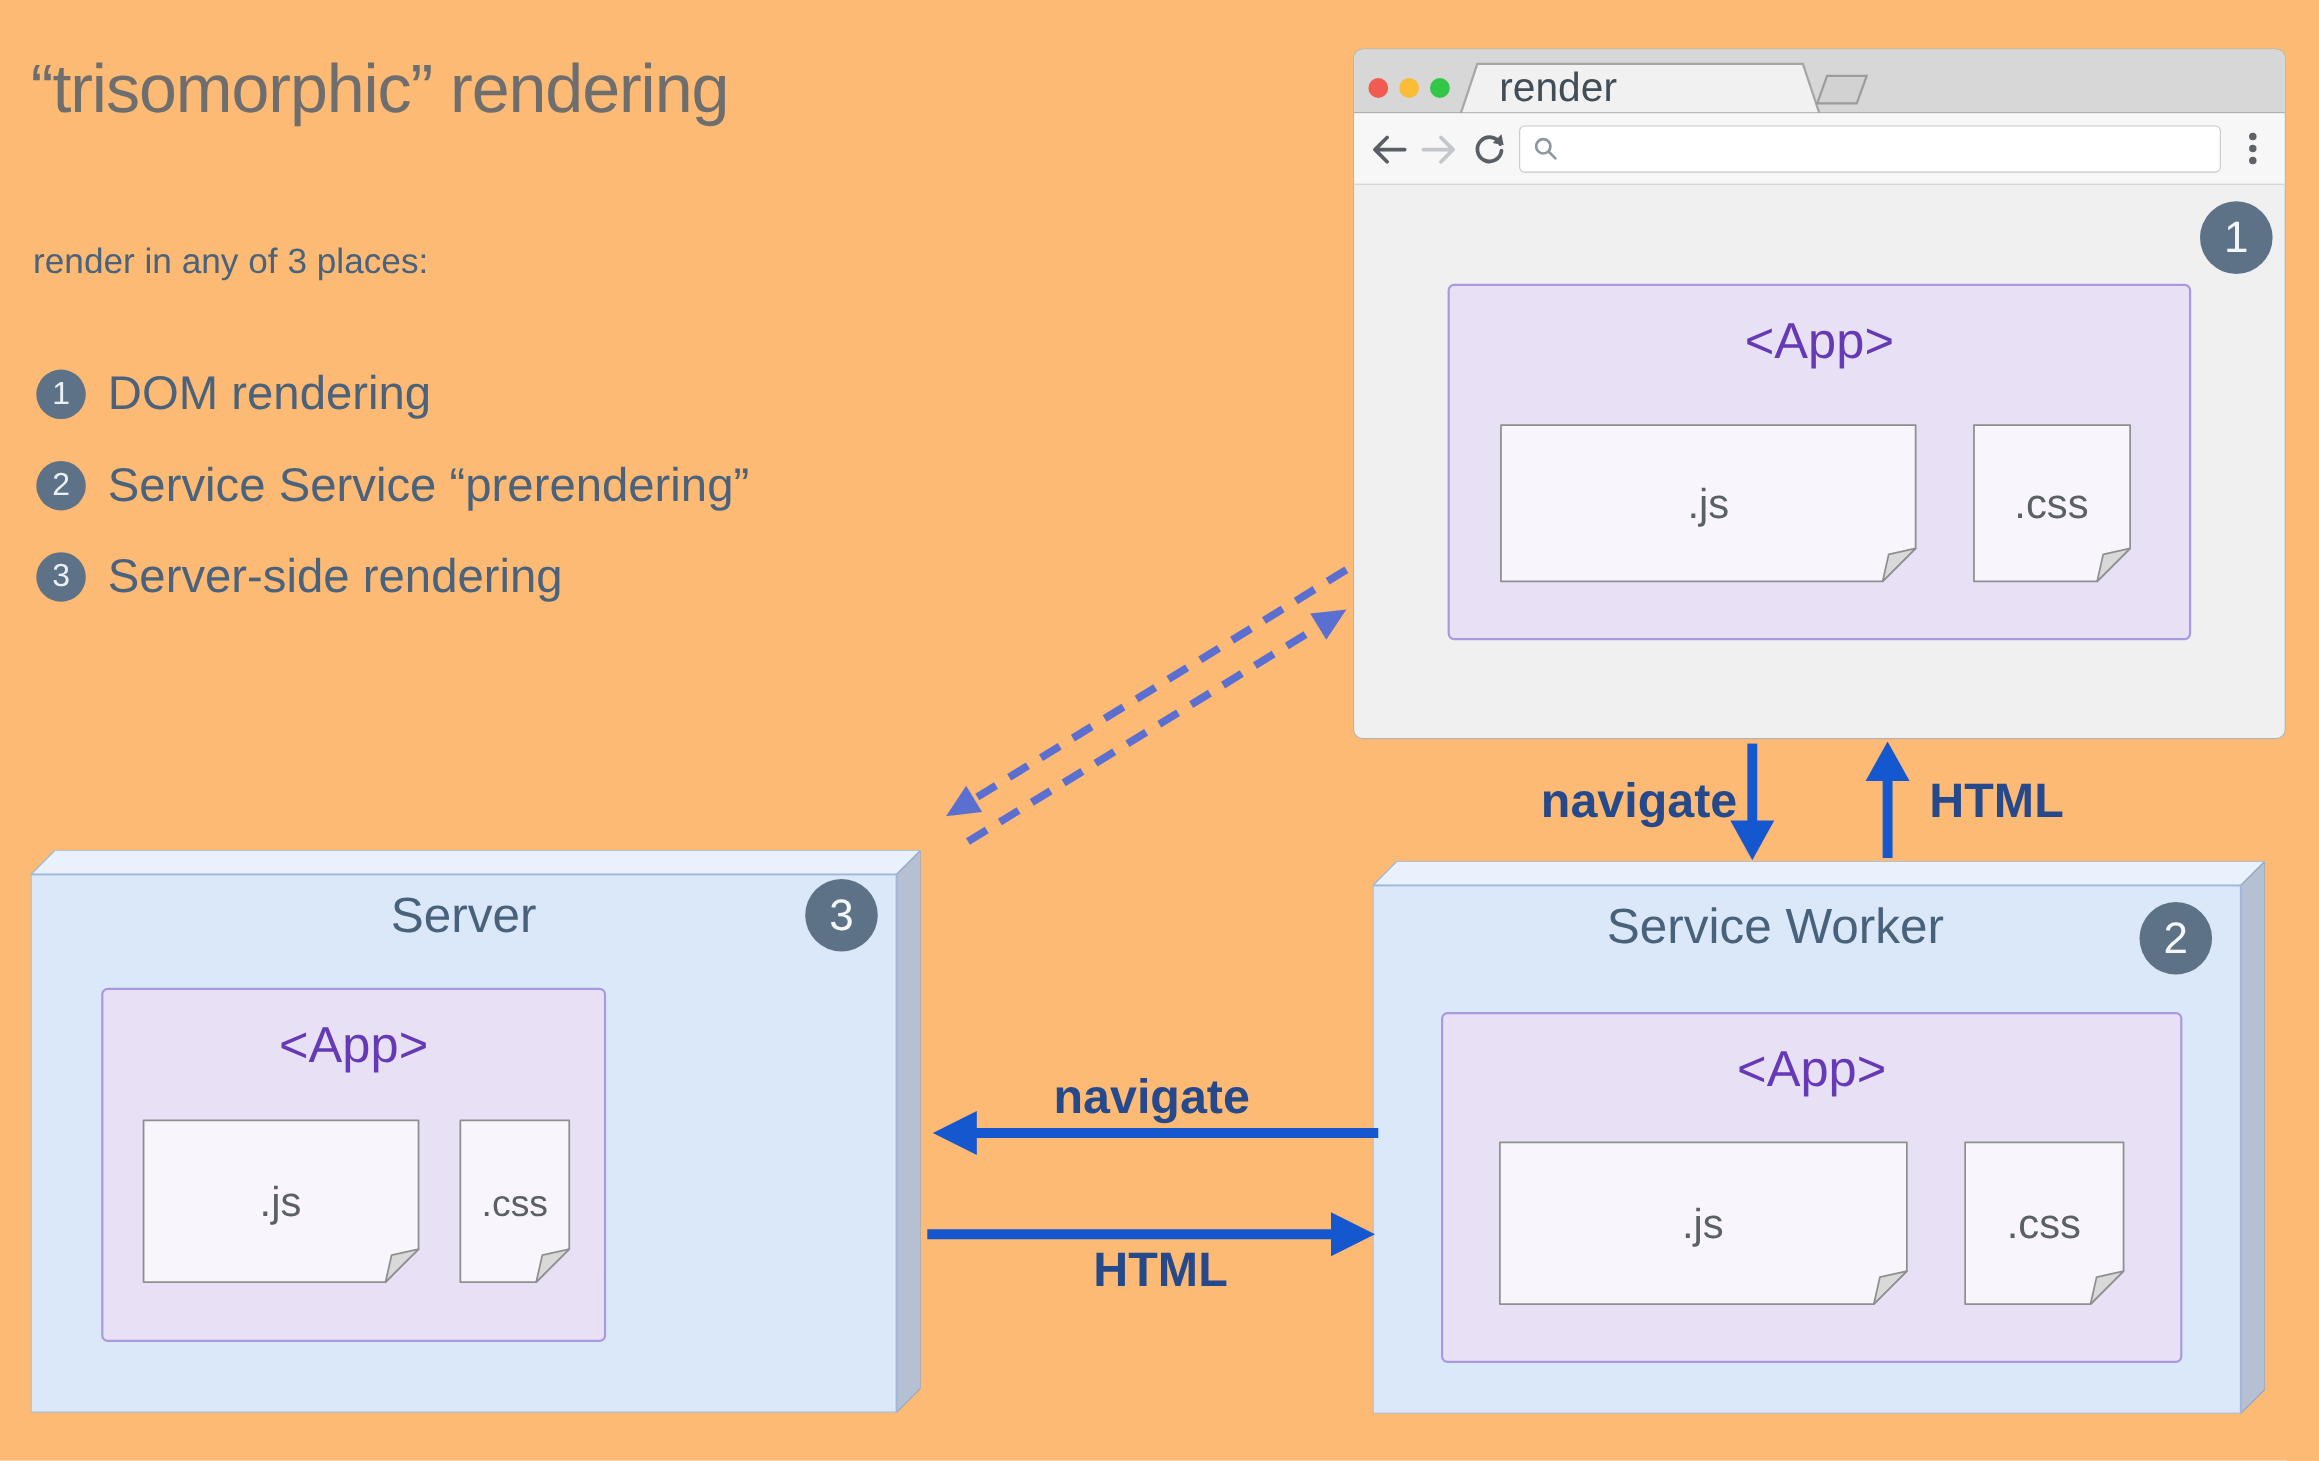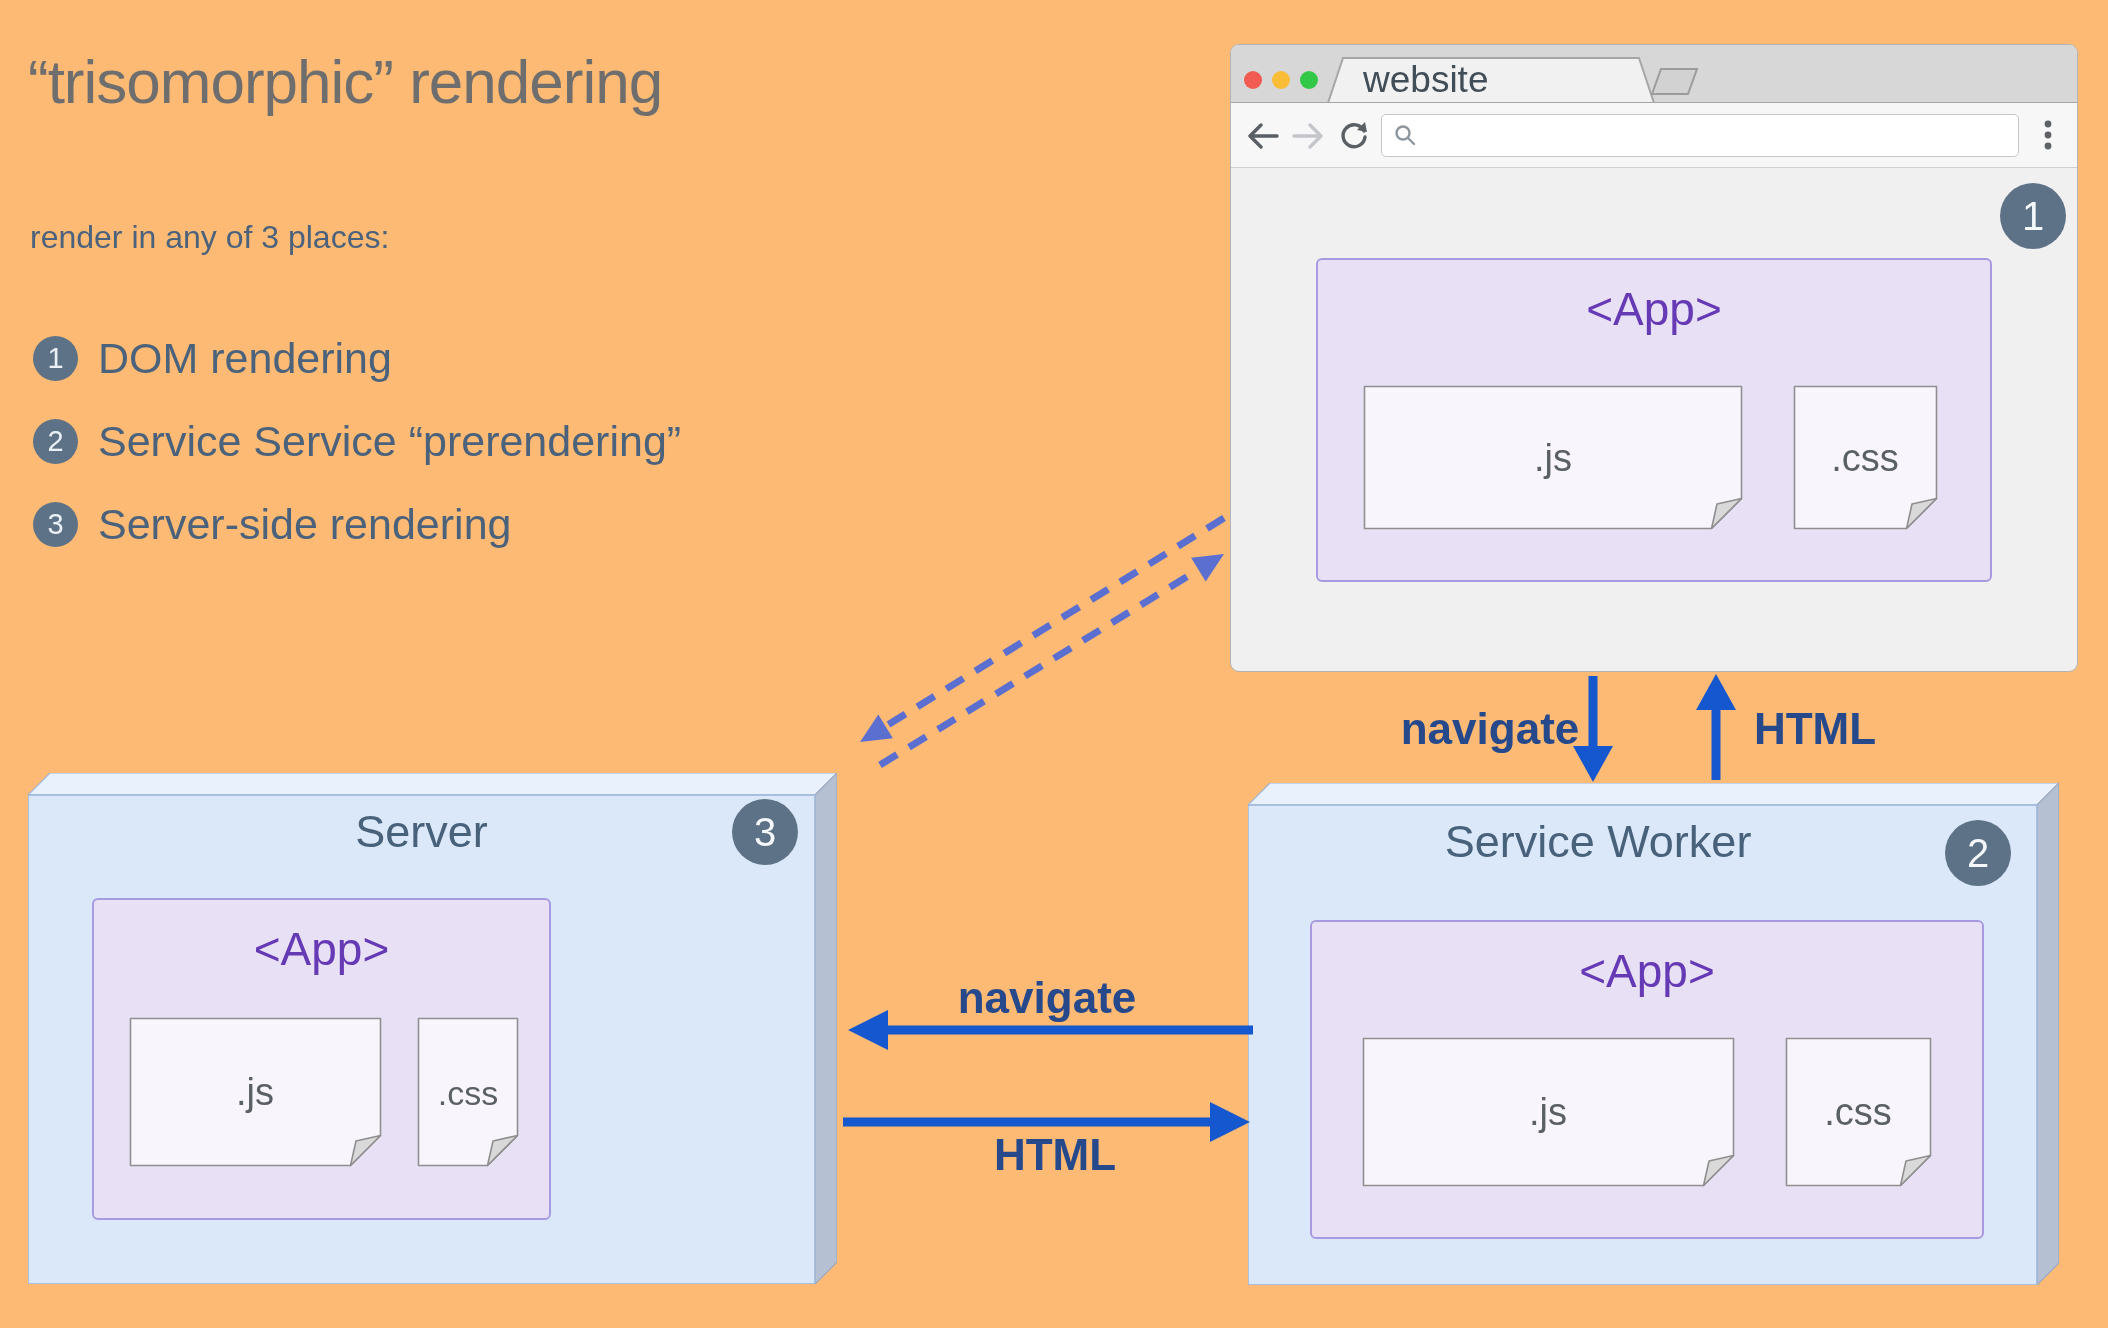--- a/index.html
+++ b/index.html
@@ -79,21 +79,21 @@
 
   <div class="browser">
     <div class="tabstrip">
       <svg class="tab-svg">
         <polygon points="97,58 112,13 408,13 423,58" fill="#f1f1f1" stroke="#a6a6a6" stroke-width="2"></polygon>
         <polygon points="430,24 466,24 457,49 421,49" fill="#d2d2d2" stroke="#9c9c9c" stroke-width="2"></polygon>
       </svg>
       <div class="light red"></div>
       <div class="light yellow"></div>
       <div class="light green"></div>
-      <div class="tab-label">website</div>
+      <div class="tab-label">render</div>
     </div>
 
     <div class="toolbar">
       <svg style="position:absolute;left:16px;top:20px" width="32" height="26">
         <path d="M14 2 L3 13 L14 24 M3 13 H30" fill="none" stroke="#5a5f66" stroke-width="3.4" stroke-linecap="round" stroke-linejoin="round"></path>
       </svg>
       <svg style="position:absolute;left:61px;top:20px" width="32" height="26">
         <path d="M18 2 L29 13 L18 24 M29 13 H2" fill="none" stroke="#c3c6ca" stroke-width="3.4" stroke-linecap="round" stroke-linejoin="round"></path>
       </svg>
       <svg style="position:absolute;left:108px;top:19px" width="30" height="30">
@@ -156,21 +156,21 @@
       </svg>
     </div>
   </div>
 
   <div class="box3d-wrap" style="left:1248px;top:783px;width:811px;height:502px;">
     <svg class="box3d" width="811" height="502">
       <polygon class="face-top" points="0,22 22,0 811,0 789,22"></polygon>
       <polygon class="face-right" points="789,22 811,0 811,480 789,502"></polygon>
       <rect class="face-front" x="0" y="22" width="789" height="480"></rect>
     </svg>
-    <div class="box-title" style="left:0;top:33px;width:700px;">Service Worker</div>
+    <div class="box-title" style="left:16px;top:33px;width:700px;">Service Worker</div>
     <div class="badge-big" style="left:697px;top:37px;">2</div>
 
     <div class="app-box" style="left:62px;top:137px;width:670px;height:315px;">
       <div class="app-label">&lt;App&gt;</div>
       <svg class="file" style="left:50px;top:115px;" width="373" height="150">
         <path class="page" d="M1.5,1.5 L371.5,1.5 L371.5,118.5 L341.5,148.5 L1.5,148.5 Z"></path>
         <path class="fold" d="M341.5,148.5 L371.5,118.5 L347,124 Z"></path>
         <text x="186" y="88">.js</text>
       </svg>
       <svg class="file" style="left:473px;top:115px;" width="147" height="150">

